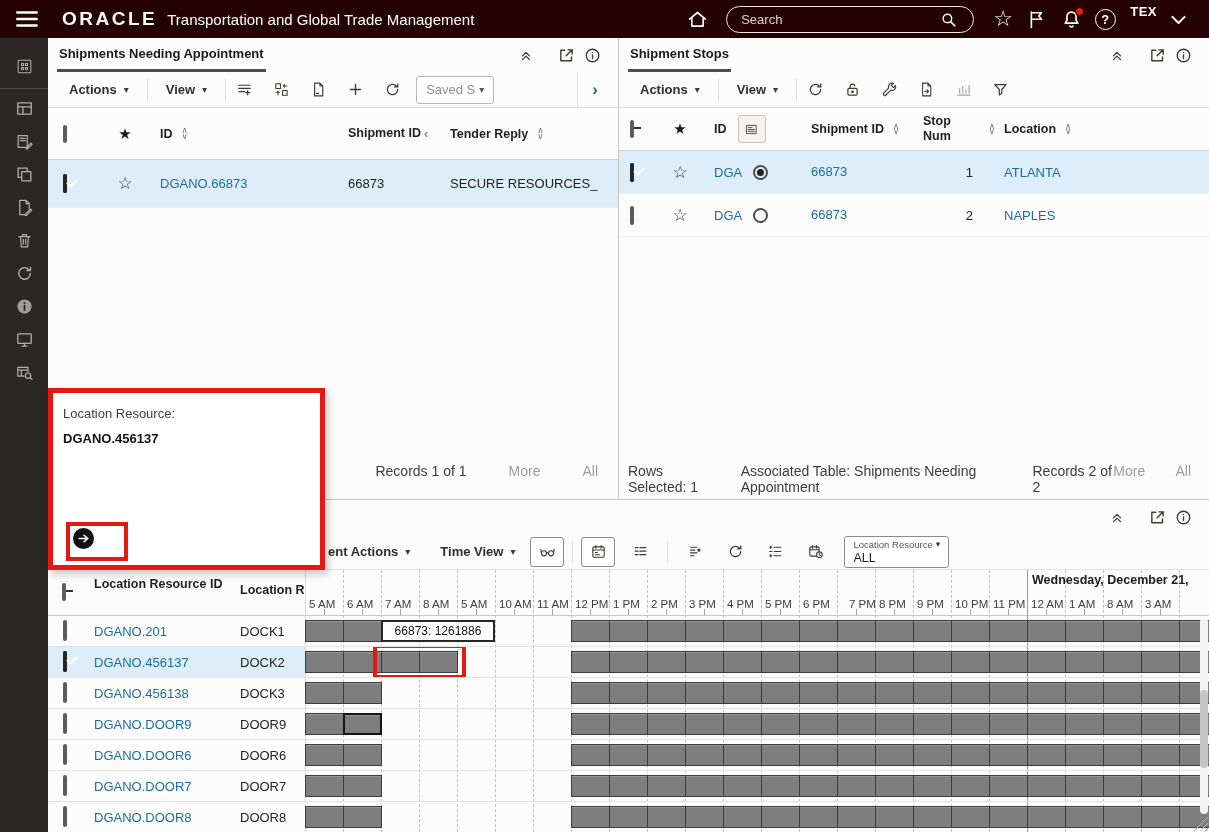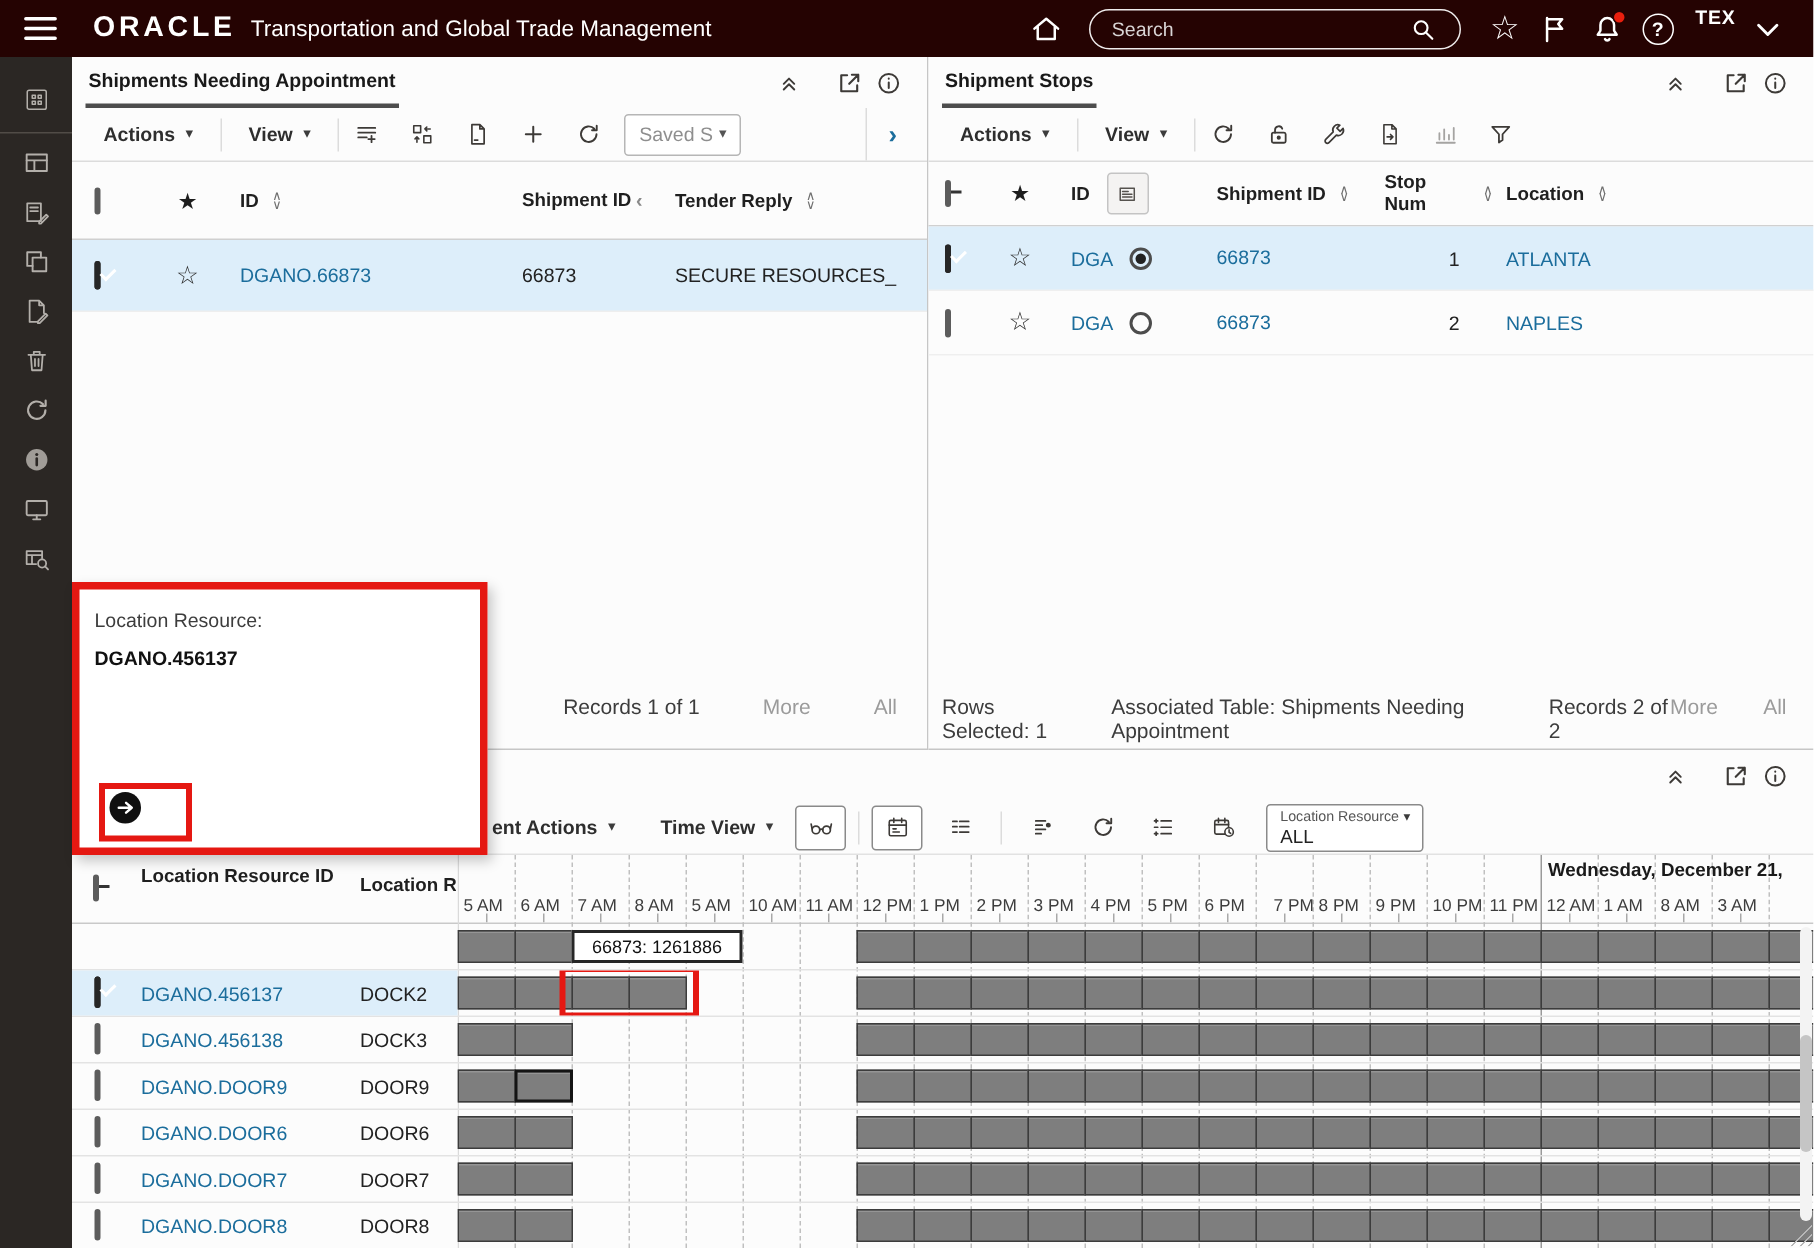--- a/index.html
+++ b/index.html
@@ -695,20 +695,25 @@
         <div class="vline" style="left:646px"></div>
         <div class="vline" style="left:684px"></div>
         <div class="vline solid" style="left:722px"></div>
         <div class="vline" style="left:760px"></div>
         <div class="vline" style="left:798px"></div>
         <div class="vline" style="left:836px"></div>
         <div class="vline" style="left:874px"></div>
       </div>
     <div class="g-rows" id="g-rows" data-name="gantt-rows">
         <div class="grow" data-name="gantt-row">
+    <div class="g-left">
+      <span class="g-check"><span class="cb" data-name="row-checkbox"></span></span>
+      <a class="g-id" data-name="resource-id-link">DGANO.201</a>
+      <span class="g-res" data-name="resource-name">DOCK1</span>
+    </div>
     <div class="g-tl">
             <div class="gslot" style="left:0px;width:39px" data-name="gantt-slot"></div>
             <div class="gslot" style="left:38px;width:39px" data-name="gantt-slot"></div>
             <div class="glabel" style="left:76px;width:114px" data-name="gantt-appointment-bar">66873: 1261886</div>
             <div class="gslot" style="left:266px;width:39px" data-name="gantt-slot"></div>
             <div class="gslot" style="left:304px;width:39px" data-name="gantt-slot"></div>
             <div class="gslot" style="left:342px;width:39px" data-name="gantt-slot"></div>
             <div class="gslot" style="left:380px;width:39px" data-name="gantt-slot"></div>
             <div class="gslot" style="left:418px;width:39px" data-name="gantt-slot"></div>
             <div class="gslot" style="left:456px;width:39px" data-name="gantt-slot"></div>

